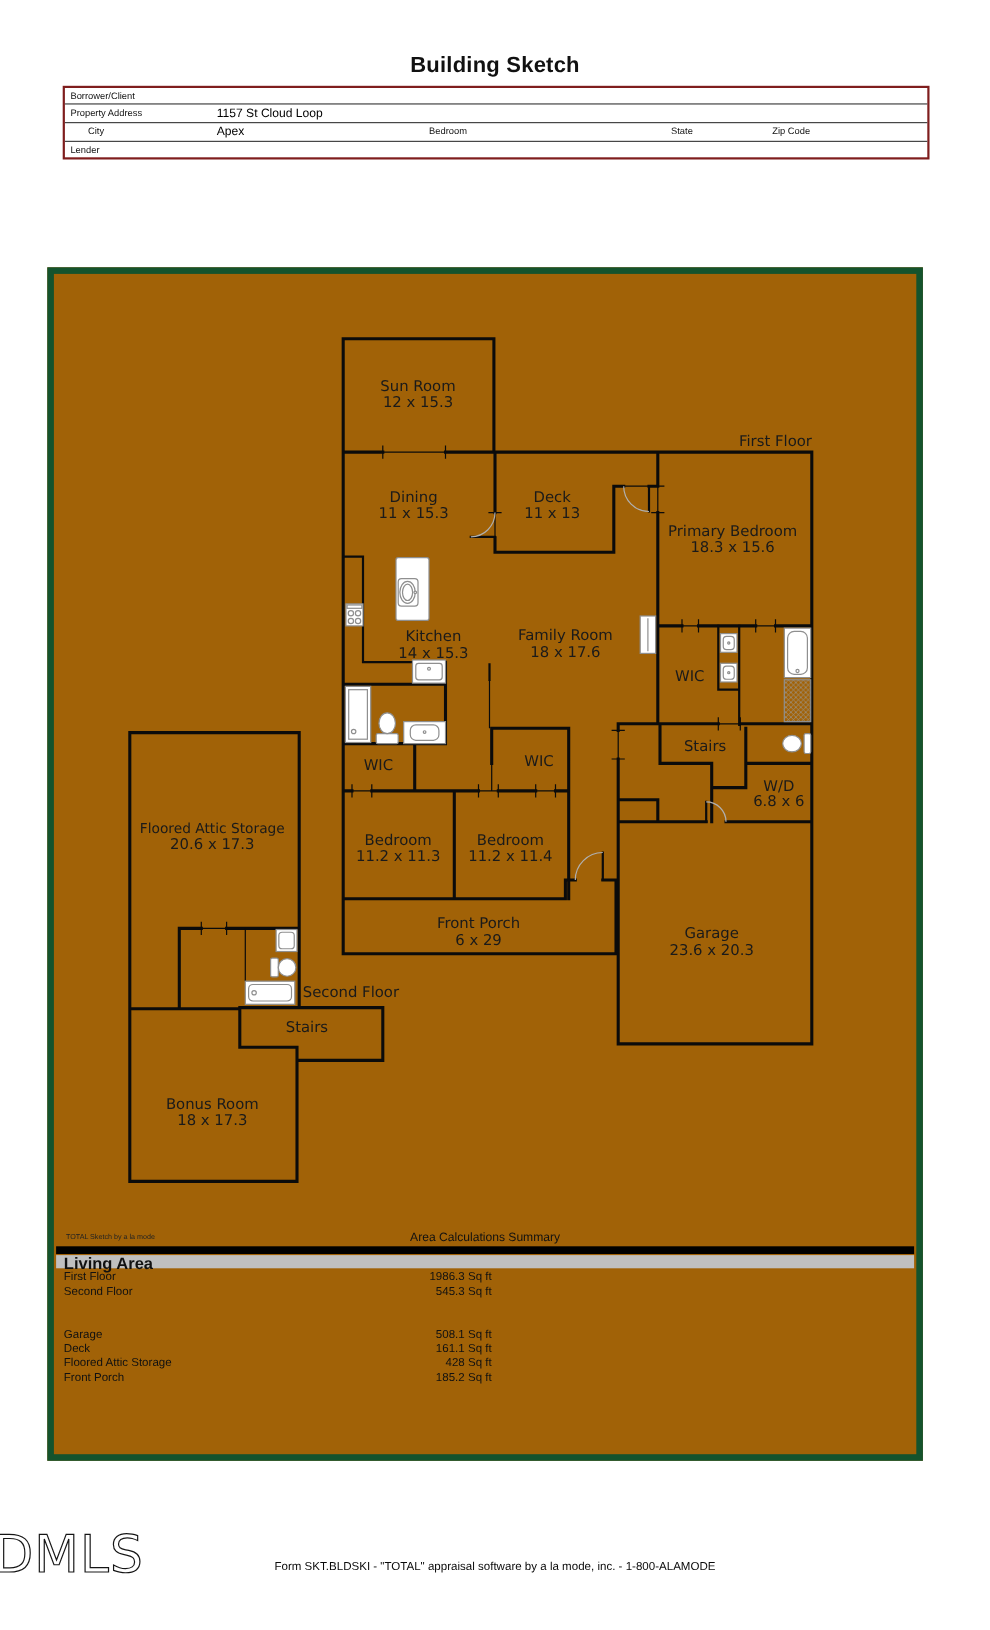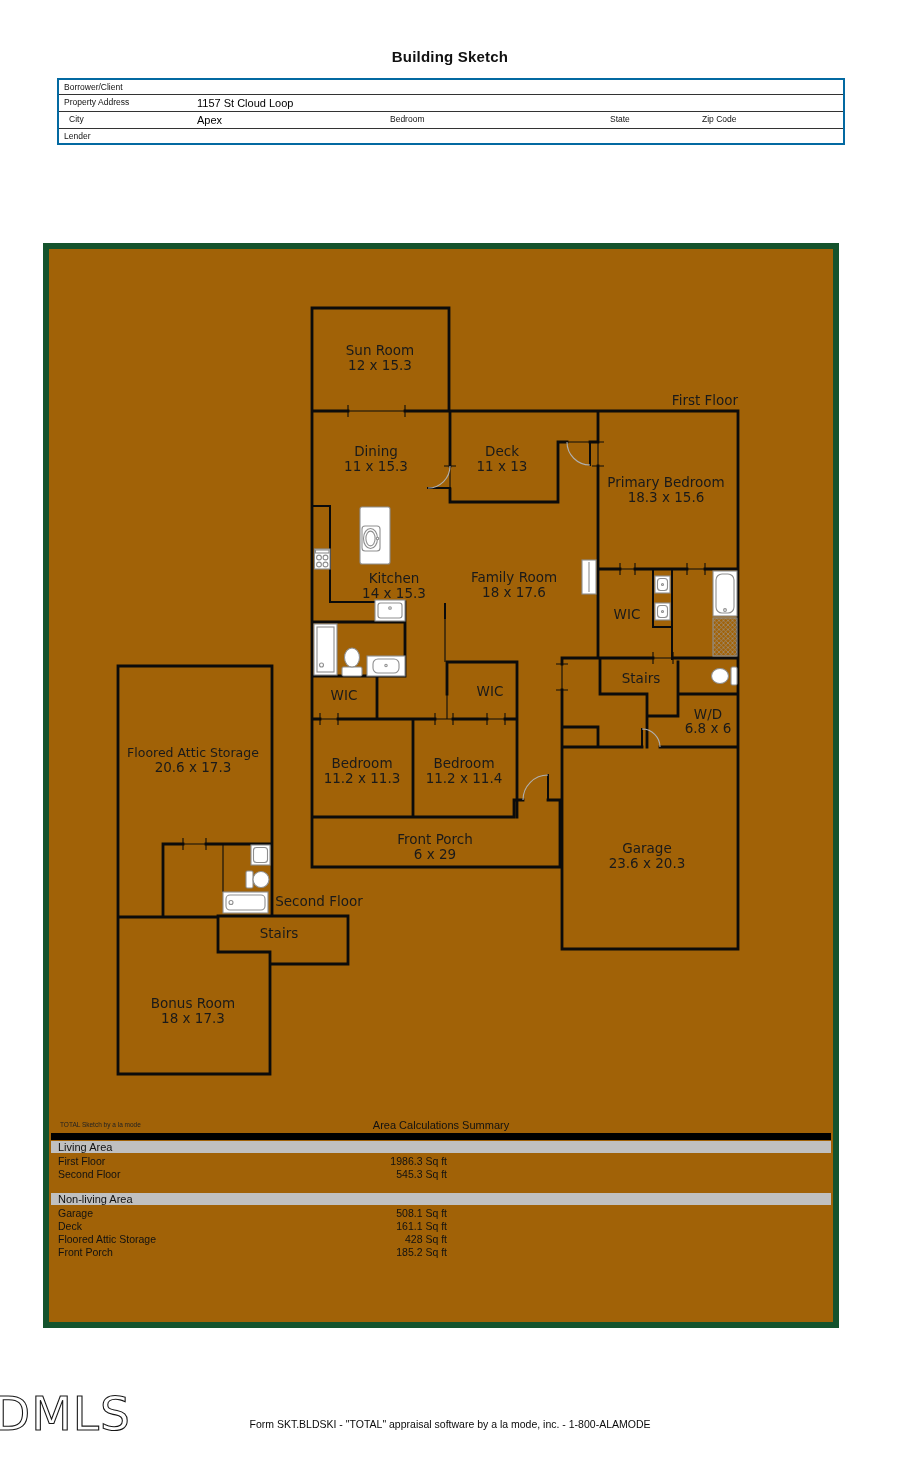--- a/index.html
+++ b/index.html
@@ -1,36 +1,36 @@
 <!DOCTYPE html>
 <html><head>
 <meta charset="utf-8">
 <style>
   html,body{margin:0;padding:0;background:#fff;}
   .page{position:relative;width:900px;height:1482px;background:#fff;overflow:hidden;
         font-family:"Liberation Sans",sans-serif;color:#111;}
   .abs{position:absolute;}
-  .title{left:0;right:0;top:48px;text-align:center;font-size:15px;font-weight:bold;
+  .title{left:0;right:0;top:48px;text-align:center;font-size:20px;font-weight:bold;
          font-family:"Liberation Sans",sans-serif;letter-spacing:.2px;}
   
-  .hdr{left:57px;top:78px;width:784px;border:2px solid #0369a1;background:#fff;}
+  .hdr{left:57px;top:78px;width:784px;border:2px solid #7f1d1d;background:#fff;}
   .hrow{position:relative;border-top:1px solid #333;}
   .hrow:first-child{border-top:none;}
   .r1{height:14px;} .r2{height:16px;} .r3{height:16px;} .r4{height:14px;padding-left:24px;}
   .flabel{position:absolute;font-size:8.5px;color:#111;top:2px;white-space:nowrap;}
   .fvalue{position:absolute;font-size:11px;color:#000;top:2px;white-space:nowrap;margin-left:48px;}
   
   .sketch{left:43px;top:243px;width:784px;height:1073px;border:6px solid #14532d;background:#a16207;}
   .plan-svg{position:absolute;left:0;top:0;}
   
   .attr{left:11px;top:872px;font-size:6.5px;color:#222;}
   .sumtitle{left:0;right:0;top:870px;text-align:center;font-size:11px;font-weight:normal;}
   .sumbar{left:2px;top:884px;width:780px;height:7px;background:#000;}
   .band{left:2px;width:780px;height:12px;background:#c0c0c0;}
-  .band span{position:absolute;left:7px;top:0px;font-size:11px;font-weight:normal;}
+  .band span{position:absolute;left:7px;top:0px;font-size:15px;font-weight:bold;}
   .srow{left:2px;width:780px;height:12px;}
   .srow .lab{position:absolute;left:7px;top:0;font-size:10.5px;white-space:nowrap;}
   .srow .val{position:absolute;left:0;top:0;width:396px;text-align:right;font-size:10.5px;white-space:nowrap;}
   .srow.bold .lab,.srow.bold .val{font-weight:bold;}
   
   .logo{left:-6px;top:1390px;font-family:"DejaVu Sans",sans-serif;font-size:47px;
         color:#fff;-webkit-text-stroke:1.1px #151515;letter-spacing:1px;line-height:1;}
   .formline{left:0;right:0;top:1418px;text-align:center;font-size:10.5px;color:#0a0a0a;}
 </style>
 </head>
@@ -42,21 +42,21 @@
 
   <div class="abs hdr">
     <div class="hrow r1">
       <span class="flabel" style="left:5px">Borrower/Client</span>
     </div>
     <div class="hrow r2">
       <span class="flabel" style="left:5px">Property Address</span>
       <span class="fvalue" style="left:90px">1157 St Cloud Loop</span>
     </div>
     <div class="hrow r3">
-      <span class="flabel" style="left:10px">City</span>
+      <span class="flabel" style="left:21px">City</span>
       <span class="fvalue" style="left:90px">Apex</span>
       <span class="flabel" style="left:331px">Bedroom</span>
       <span class="flabel" style="left:551px">State</span>
       <span class="flabel" style="left:643px">Zip Code</span>
     </div>
     <div class="hrow r4">
       <span class="flabel" style="left:5px">Lender</span>
     </div>
   </div>
 
@@ -224,23 +224,20 @@
       <span>Living Area</span>
     </div>
     <div class="abs srow" style="top:906px">
       <span class="lab">First Floor</span>
       <span class="val">1986.3 Sq ft</span>
     </div>
     <div class="abs srow" style="top:919px">
       <span class="lab">Second Floor</span>
       <span class="val">545.3 Sq ft</span>
     </div>
-    <div class="abs band" style="top:944px">
-      <span>Non-living Area</span>
-    </div>
     <div class="abs srow" style="top:958px">
       <span class="lab">Garage</span>
       <span class="val">508.1 Sq ft</span>
     </div>
     <div class="abs srow" style="top:971px">
       <span class="lab">Deck</span>
       <span class="val">161.1 Sq ft</span>
     </div>
     <div class="abs srow" style="top:984px">
       <span class="lab">Floored Attic Storage</span>

